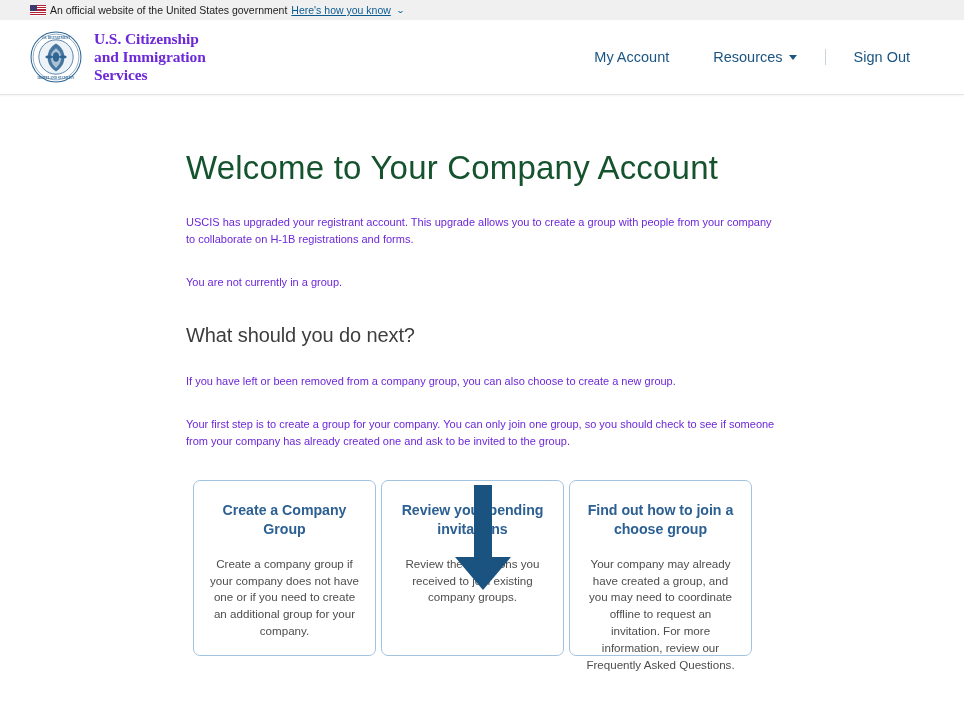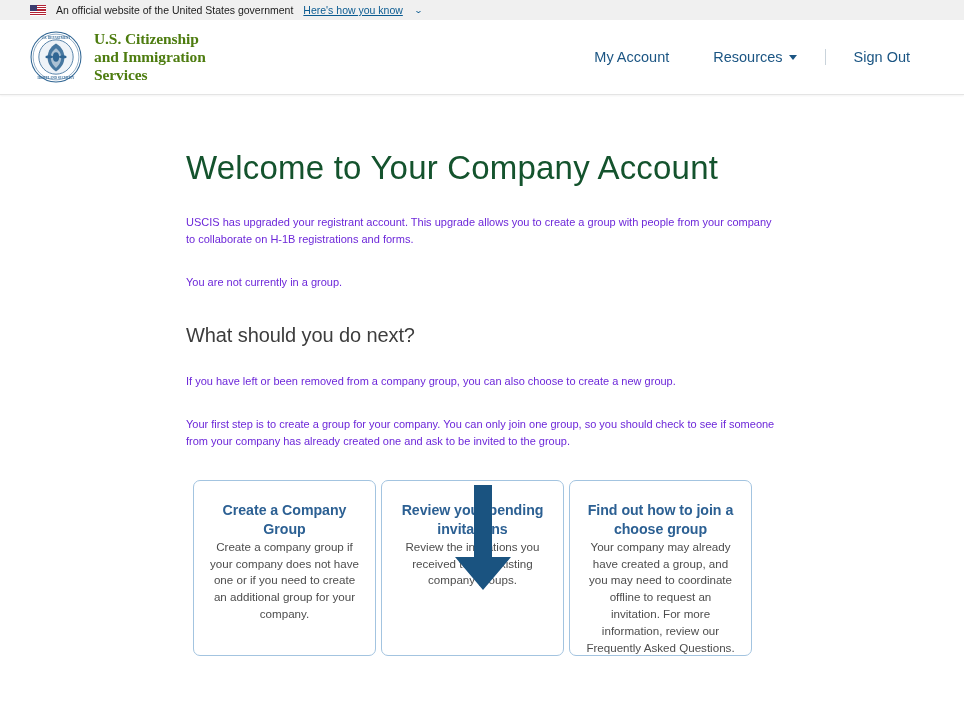--- a/index.html
+++ b/index.html
@@ -19,21 +19,21 @@
 
   
   .gov-banner {
     height: 20px;
     background: #f0f0f0;
     display: flex;
     align-items: center;
     padding-left: 30px;
     font-size: 10.5px;
     color: #1b1b1b;
-    gap: 10px;
+    gap: 4px;
   }
   .flag-icon {
     width: 16px;
     height: 11px;
     display: inline-block;
     position: relative;
     flex: 0 0 auto;
   }
   .flag-icon .stripes {
     position: absolute;
@@ -86,21 +86,21 @@
 
   .seal {
     width: 52px;
     height: 52px;
     flex: 0 0 auto;
   }
 
   .brand-name {
     font-family: "Liberation Serif", serif;
     font-weight: bold;
-    color: #4d7c0f;
+    color: #6d28d9;
     font-size: 15.5px;
     line-height: 1.17;
     letter-spacing: -0.1px;
   }
 
   .main-nav {
     margin-left: auto;
     display: flex;
     align-items: center;
     gap: 0;
@@ -191,20 +191,21 @@
     font-weight: bold;
     color: #2c6093;
     line-height: 1.33;
     letter-spacing: -0.05px;
   }
 
   .card-body {
     font-size: 11.6px;
     line-height: 1.46;
     color: #4d4d4d;
+    margin-top: 17px;
   }
 
   
   .annotation-arrow {
     position: absolute;
     left: 455px;
     top: 337px;
     width: 56px;
     height: 105px;
     pointer-events: none;

